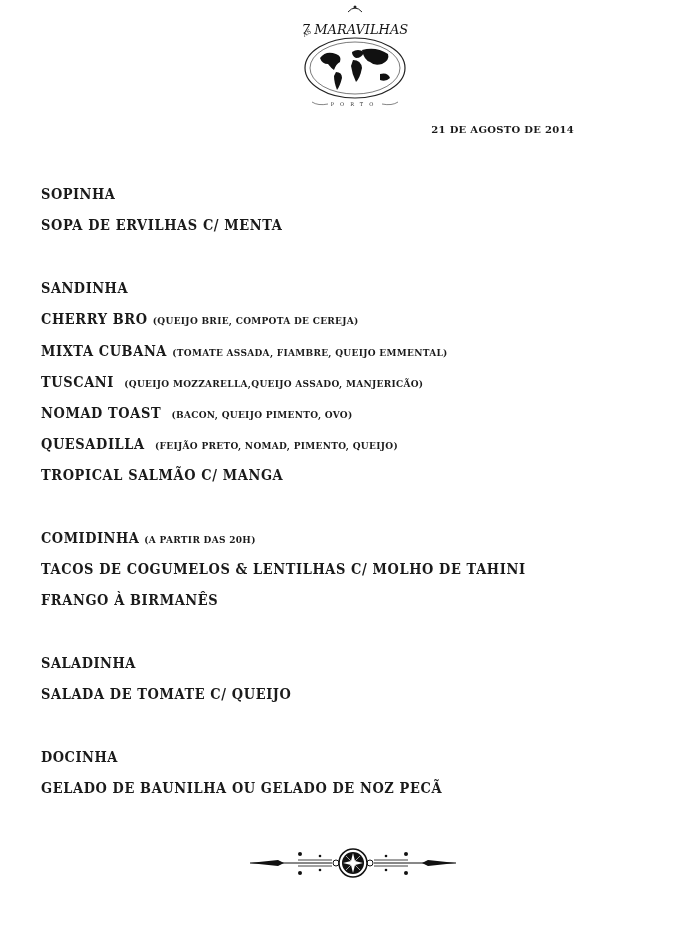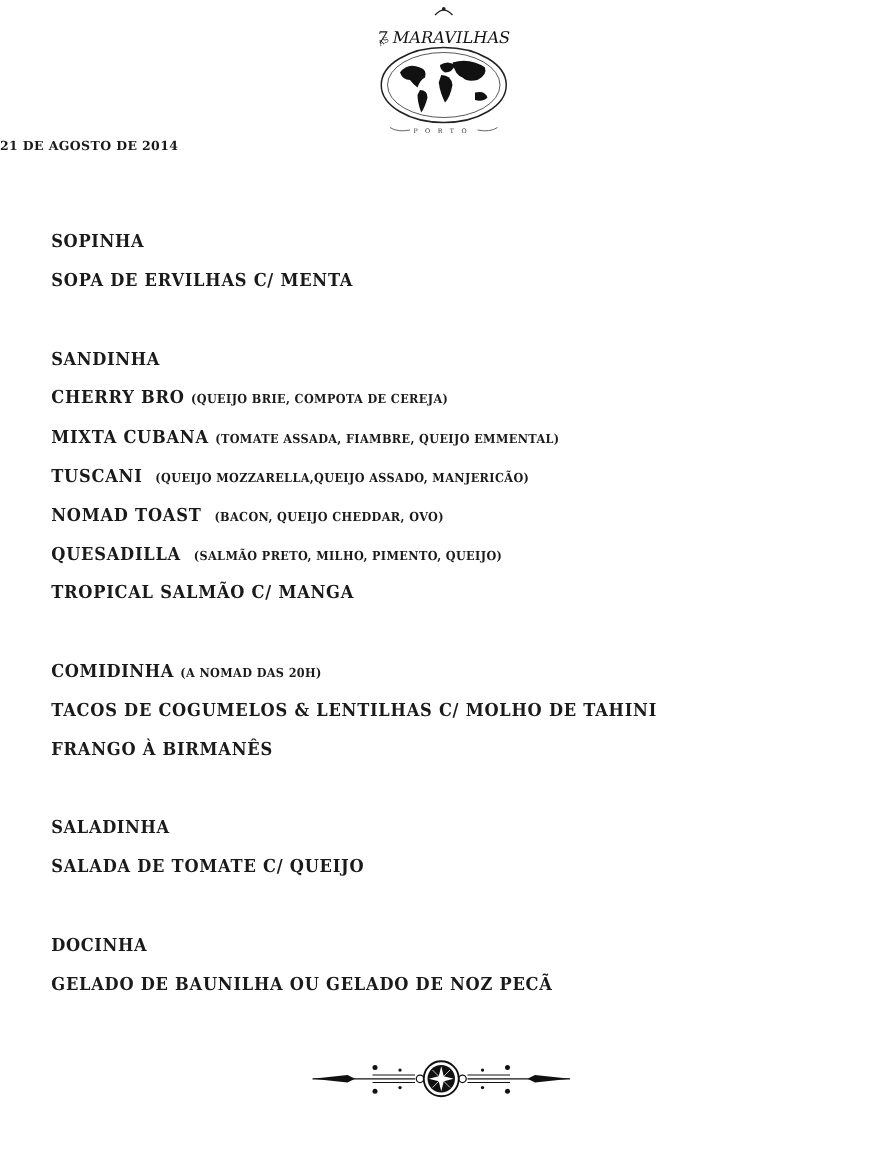--- a/index.html
+++ b/index.html
@@ -1,19 +1,19 @@
 <!DOCTYPE html>
 <html><head>
 <meta charset="utf-8">
 <style>
   html, body { margin: 0; padding: 0; background: #ffffff; }
   body { width: 700px; height: 936px; position: relative; overflow: hidden; color: #1a1a1a;
          font-family: "DejaVu Serif", serif; }
   .logo { position: absolute; left: 298px; top: 2px; width: 114px; height: 112px; }
-  .date { position: absolute; left: 0; width: 574px; top: 112px; text-align: left;
+  .date { position: absolute; left: 0; width: 574px; top: 124px; text-align: right;
           font-size: 10px; font-weight: bold; letter-spacing: 0.3px; }
   .menu { position: absolute; left: 41px; top: 0; width: 640px; }
   .heading { position: absolute; left: 0; font-size: 13px; font-weight: bold; letter-spacing: 0.5px; white-space: nowrap; transform: scaleY(1.1); transform-origin: left bottom; }
   .item { position: absolute; left: 0; font-size: 13px; font-weight: bold; letter-spacing: 0.6px; white-space: nowrap; transform: scaleY(1.1); transform-origin: left bottom;}
   .sub { font-size: 9px; letter-spacing: 0.3px; }
   .ornament { position: absolute; left: 248px; top: 846px; width: 210px; height: 34px; }
 </style>
 </head>
 <body>
 
@@ -46,25 +46,25 @@
 
 <div class="menu">
 
   <div class="heading" style="top:187px;"><span>SOPINHA</span></div>
   <div class="item" style="top:218px;"><span>SOPA DE ERVILHAS C/ MENTA</span></div>
 
   <div class="heading" style="top:281px;"><span>SANDINHA</span></div>
   <div class="item" style="top:312px;"><span>CHERRY BRO</span> <span class="sub">(QUEIJO BRIE, COMPOTA DE CEREJA)</span></div>
   <div class="item" style="top:344px;"><span>MIXTA CUBANA</span> <span class="sub">(TOMATE ASSADA, FIAMBRE, QUEIJO EMMENTAL)</span></div>
   <div class="item" style="top:375px;"><span>TUSCANI</span>&nbsp; <span class="sub">(QUEIJO MOZZARELLA,QUEIJO ASSADO, MANJERICÃO)</span></div>
-  <div class="item" style="top:406px;"><span>NOMAD TOAST</span>&nbsp; <span class="sub">(BACON, QUEIJO CHEDDAR, OVO)</span></div>
-  <div class="item" style="top:437px;"><span>QUESADILLA</span>&nbsp; <span class="sub">(SALMÃO PRETO, MILHO, PIMENTO, QUEIJO)</span></div>
+  <div class="item" style="top:406px;"><span>NOMAD TOAST</span>&nbsp; <span class="sub">(BACON, QUEIJO PIMENTO, OVO)</span></div>
+  <div class="item" style="top:437px;"><span>QUESADILLA</span>&nbsp; <span class="sub">(FEIJÃO PRETO, NOMAD, PIMENTO, QUEIJO)</span></div>
   <div class="item" style="top:468px;"><span>TROPICAL SALMÃO C/ MANGA</span></div>
 
-  <div class="heading" style="top:531px;"><span>COMIDINHA</span> <span class="sub">(A NOMAD DAS 20H)</span></div>
+  <div class="heading" style="top:531px;"><span>COMIDINHA</span> <span class="sub">(A PARTIR DAS 20H)</span></div>
   <div class="item" style="top:562px;"><span>TACOS DE COGUMELOS &amp; LENTILHAS C/ MOLHO DE TAHINI</span></div>
   <div class="item" style="top:593px;"><span>FRANGO À BIRMANÊS</span></div>
 
   <div class="heading" style="top:656px;"><span>SALADINHA</span></div>
   <div class="item" style="top:687px;"><span>SALADA DE TOMATE C/ QUEIJO</span></div>
 
   <div class="heading" style="top:750px;"><span>DOCINHA</span></div>
   <div class="item" style="top:781px;"><span>GELADO DE BAUNILHA OU GELADO DE NOZ PECÃ</span></div>
 </div>
 

